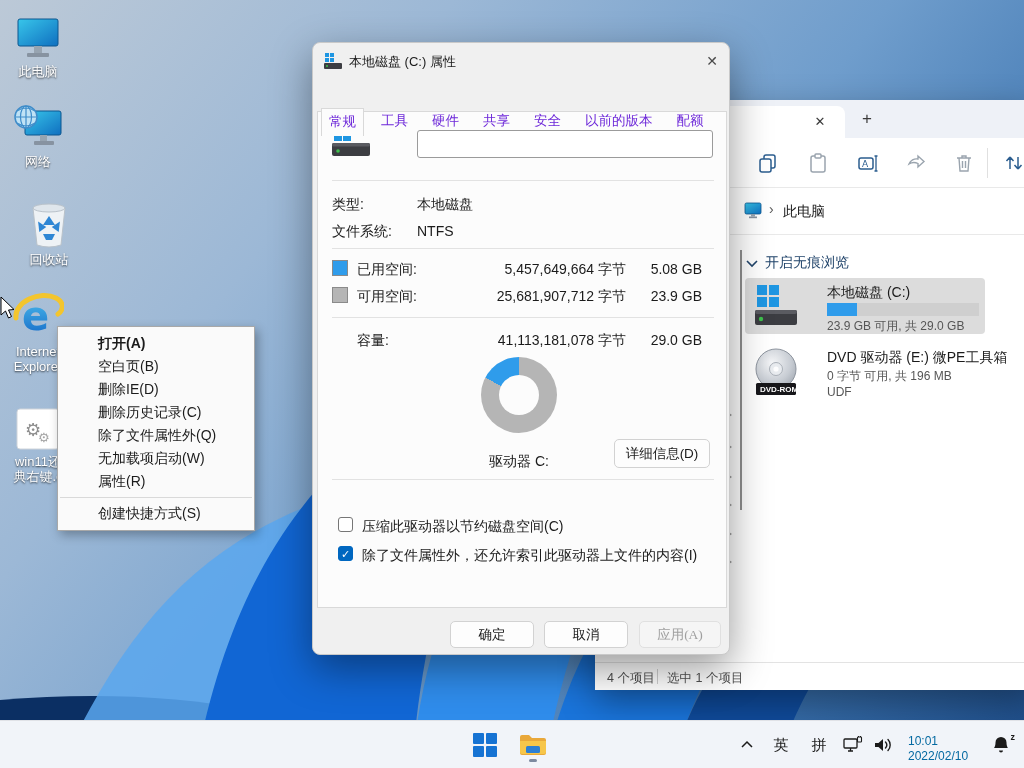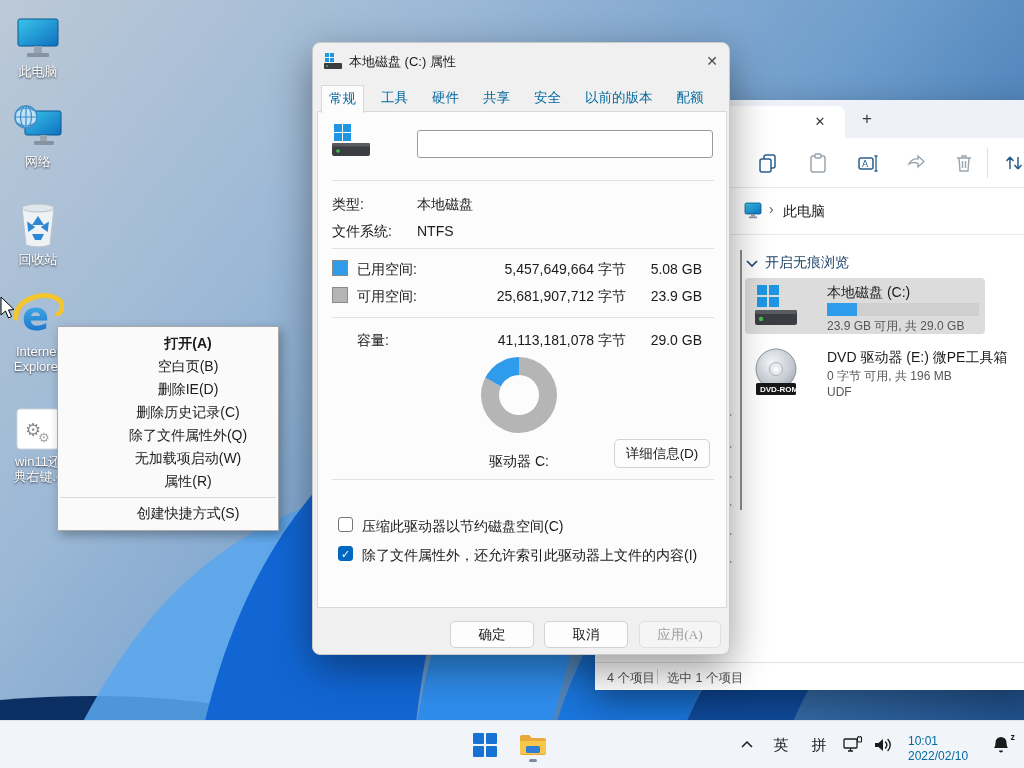--- a/index.html
+++ b/index.html
@@ -13,22 +13,22 @@
 
   
   .dicon { position:absolute; width:76px; text-align:center; z-index:2; }
   .dicon .art { height:48px; display:flex; align-items:flex-end; justify-content:center; }
   .dicon .lbl { margin-top:4px; font-size:13px; color:#fff; text-shadow:0 1px 2px rgba(0,0,0,.75); line-height:15px; }
 
   
   .cursor { position:absolute; left:0; top:296px; z-index:90; }
 
   
-  .ctxmenu { position:absolute; left:57px; top:326px; width:222px; z-index:60;
-    background:#fafafa; border:1px solid #a8a8a8; box-shadow:3px 4px 10px rgba(0,0,0,.3); padding:5px 0;text-align:center; }
+  .ctxmenu { position:absolute; left:57px; top:326px; width:198px; z-index:60;
+    background:#fafafa; border:1px solid #a8a8a8; box-shadow:3px 4px 10px rgba(0,0,0,.3); padding:5px 0; }
   .ctxmenu .mi { height:23px; line-height:23px; padding-left:40px; font-size:14px; color:#1b1b1b; }
   .ctxmenu .mi.default { font-weight:bold; }
   .ctxmenu .msep { height:1px; background:#d9d9d9; margin:4px 2px; }
 
   
   .explorer { position:absolute; left:595px; top:100px; width:440px; height:590px; z-index:20;
     background:#fff; border-radius:8px 0 0 0; box-shadow:0 12px 34px rgba(0,0,0,.35); }
   .etabbar { position:absolute; left:0; top:0; width:100%; height:38px; background:#eef1f7; border-radius:8px 0 0 0; }
   .etab { position:absolute; left:0; top:6px; width:250px; height:32px; background:#fff; border-radius:8px 8px 0 0; }
   .etab-close { position:absolute; left:216px; top:7px; width:18px; height:18px; font-size:13px; line-height:18px; text-align:center; color:#3a3a3a; }
@@ -58,21 +58,21 @@
   .estatus .s2 { position:absolute; left:72px; top:7px; font-size:12.5px; color:#4f4f4f; }
 
   
   .dialog { position:absolute; left:312px; top:42px; width:418px; height:613px; z-index:40;
     background:#f0f0f0; border-radius:8px; box-shadow:0 14px 40px rgba(0,0,0,.4); border:1px solid #c9c9c9; }
   .dtitle { position:absolute; left:0; top:0; width:100%; height:36px; }
   .dtitle .ico { position:absolute; left:11px; top:10px; }
   .dtitle .t { position:absolute; left:36px; top:10px; font-size:13px; color:#1b1b1b; }
   .dclose { position:absolute; left:388px; top:9px; width:22px; height:19px; text-align:center; font-size:14px; color:#4a4a4a; line-height:19px; }
   .dtabs { position:absolute; left:8px; top:42px; height:27px; display:flex; z-index:3; }
-  .dtab { height:26px; line-height:26px; padding:0 7px; margin-right:10px; font-size:13.5px; color:#0369a1; }
+  .dtab { height:26px; line-height:26px; padding:0 7px; margin-right:10px; font-size:13.5px; color:#6d28d9;margin-top:23px; }
   .dtab.active { background:#fcfcfc; border:1px solid #d9d9d9; border-bottom:none; height:28px; }
   .dpage { position:absolute; left:4px; top:68px; width:410px; height:497px; background:#fcfcfc; border:1px solid #d9d9d9; z-index:2; }
   .drivebig { position:absolute; left:14px; top:12px; }
   .dlabel-input { position:absolute; left:99px; top:18px; width:296px; height:28px; border:1px solid #9b9b9b; border-radius:3px; background:#fff; font-size:14px; padding:0 6px; }
   .phr { position:absolute; left:14px; width:382px; height:1px; background:#e2e2e2; }
   .prow { position:absolute; font-size:14px; color:#1b1b1b; }
   .sw { position:absolute; width:16px; height:16px; border:1px solid #8a8a8a; }
   .col-b { position:absolute; left:160px; width:148px; text-align:right; font-size:14px; }
   .col-g { position:absolute; left:320px; width:64px; text-align:right; font-size:14px; }
   .donut { position:absolute; left:163px; top:245px; width:76px; height:76px; border-radius:50%; }
@@ -139,21 +139,21 @@
       <rect x="27" y="31" width="7" height="6" fill="#97a4b1"></rect>
         <rect x="21" y="37" width="20" height="4" rx="1" fill="#8793a1"></rect>
       <circle cx="13" cy="13" r="11" fill="#bfe2f5" stroke="#3e8cc9" stroke-width="1.5"></circle>
       <path d="M2.5,13 h21 M13,2.2 v21.6 M5,6.5 a14 14 0 0 1 16,0 M5,19.5 a14 14 0 0 0 16,0" fill="none" stroke="#3e8cc9" stroke-width="1.2"></path>
       <ellipse cx="13" cy="13" rx="5.5" ry="11" fill="none" stroke="#3e8cc9" stroke-width="1.2"></ellipse>
     </svg>
   </div>
   <div class="lbl">网络</div>
 </div>
 
-<div class="dicon" style="left:0;top:200px">
+<div class="dicon" style="left:11px;top:200px">
   <div class="art">
     <svg width="42" height="48" viewBox="0 0 42 48">
       <path d="M5,8 L37,8 L33,45 Q21,49 9,45 Z" fill="#eef2f5" stroke="#b9c2ca"></path>
       <ellipse cx="21" cy="8" rx="16" ry="4" fill="#dfe6ec" stroke="#b9c2ca"></ellipse>
       <g fill="#2e86d4">
           <path d="M21,16 l6,9 h-12 z"></path>
           <path d="M12,32 l-3,-10 9,4 z" transform="rotate(10 12 28)"></path>
           <path d="M30,32 l3,-10 -9,4 z" transform="rotate(-10 30 28)"></path>
           <path d="M15,34 h12 l-3,6 h-6 z"></path>
         </g>

